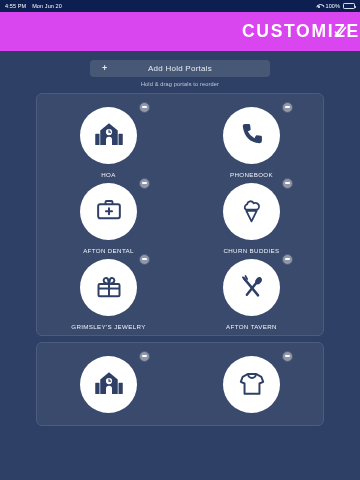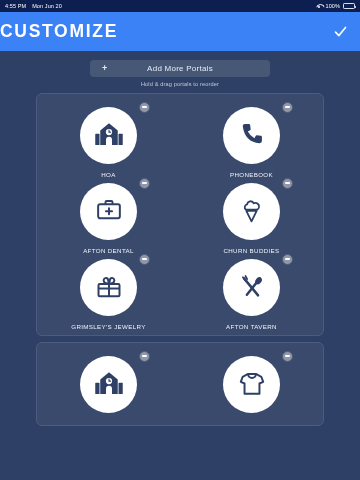--- a/index.html
+++ b/index.html
@@ -73,24 +73,24 @@
   }
   .battery-fill {
     width: 100%; height: 100%;
     background: #ffffff;
     border-radius: .5px;
   }
 
   
   .nav-bar {
     height: 39px;
-    background: #3b82f6;
-    display: flex;
-    align-items: center;
-    justify-content: flex-start;
+    background: #d946ef;
+    display: flex;
+    align-items: center;
+    justify-content: flex-end;
     position: relative;
     z-index: 4;
   }
   .nav-title {
     font-size: 17.5px;
     font-weight: 700;
     letter-spacing: 1.7px;
     color: #ffffff;
   }
   .nav-confirm {
@@ -237,21 +237,21 @@
       <path d="M4 13 L9.5 18.5 L20 5.5" fill="none" stroke="#ffffff" stroke-width="2.6" stroke-linecap="round" stroke-linejoin="round"></path>
     </svg>
   </div>
 </div>
 
 <div class="content">
 
   <div class="add-row">
     <div class="add-btn">
       <span class="add-plus">+</span>
-      <span class="add-label">Add More Portals</span>
+      <span class="add-label">Add Hold Portals</span>
     </div>
   </div>
   <div class="hint">Hold &amp; drag portals to reorder</div>
 
   <div class="card">
     <div class="grid">
 
       <div class="portal">
         <div class="remove-badge"></div>
         <div class="portal-circle">

